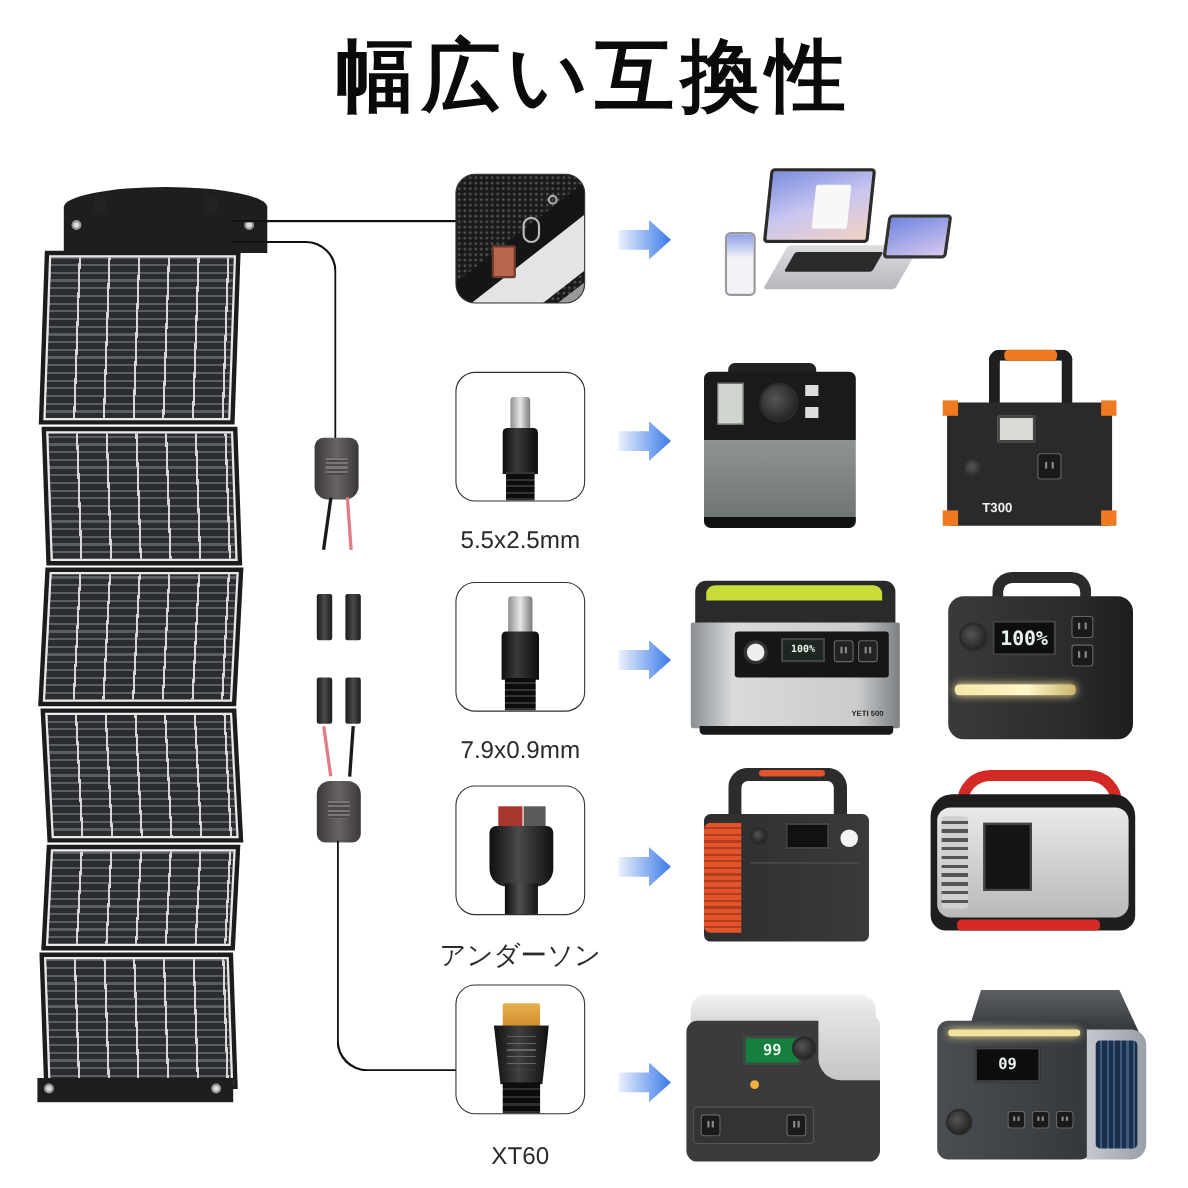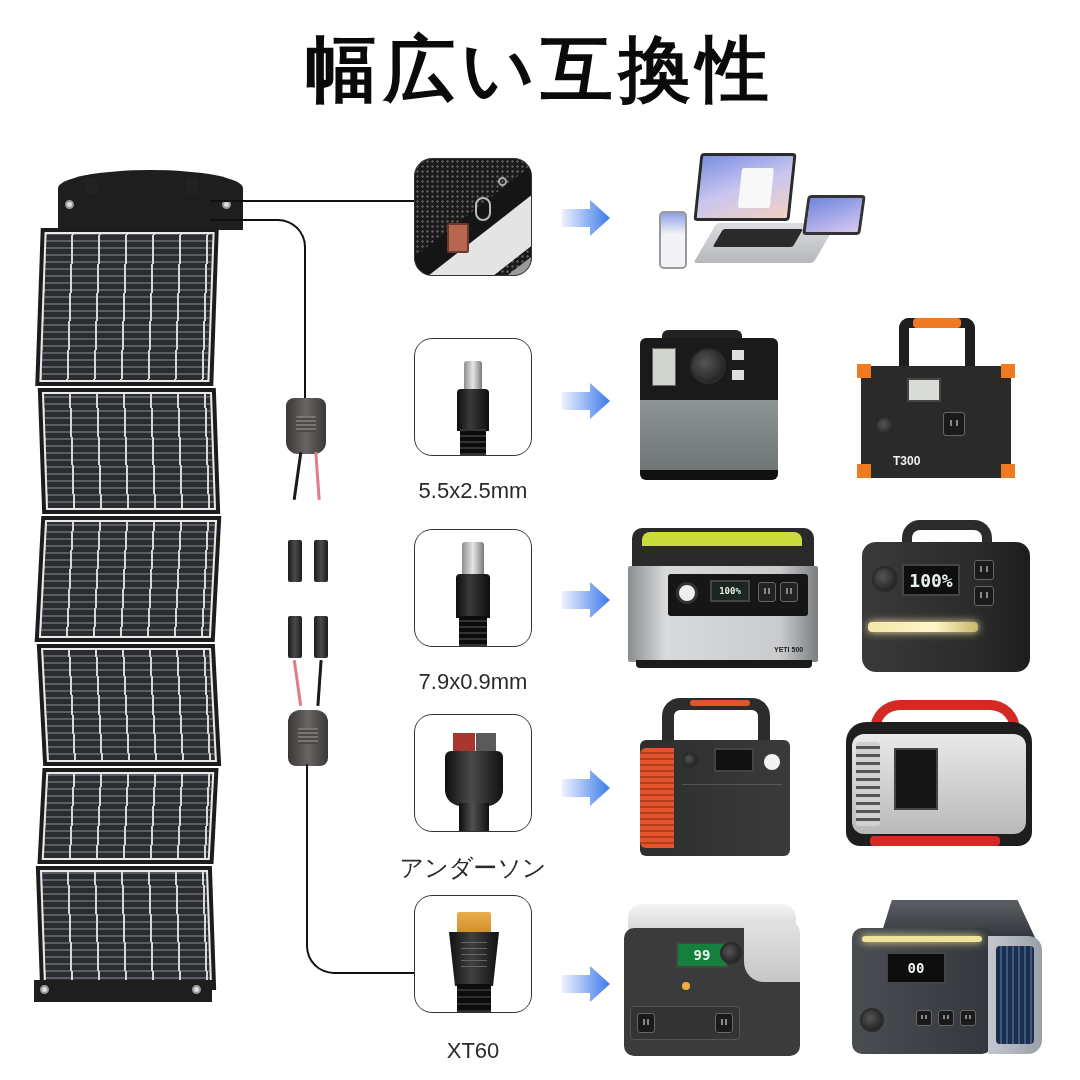--- a/index.html
+++ b/index.html
@@ -321,21 +321,21 @@
       <div class="outlet" style="left:84px; top:6px; width:18px; height:20px;"></div>
     </div>
     <div style="position:absolute; left:58px; top:54px; width:8px; height:8px; border-radius:50%; background:#f0b13c;"></div>
   </div>
 </div>
 
 <div class="device" style="left:848px; top:900px; width:196px; height:160px;">
   <div style="position:absolute; left:20px; top:0; width:170px; height:44px; background:linear-gradient(180deg,#5c5f64,#2c2f34); border-radius:18px 18px 0 0; clip-path: polygon(6% 100%,14% 0,88% 0,100% 100%);"></div>
   <div style="position:absolute; left:4px; top:28px; width:140px; height:126px; background:linear-gradient(90deg,#4a4d52,#34373c); border-radius:10px;">
     <div style="position:absolute; left:10px; top:8px; width:120px; height:6px; background:#f2e39c; border-radius:3px; box-shadow:0 0 8px #f6e7a2;"></div>
-    <div class="screen-lcd" style="left:34px; top:24px; width:60px; height:32px; background:#0d0d0d; font-size:14px;">00</div>
+    <div class="screen-lcd" style="left:34px; top:24px; width:60px; height:32px; background:#0d0d0d; font-size:14px;">09</div>
     <div class="knob" style="left:8px; top:80px; width:24px; height:24px;"></div>
     <div class="outlet" style="left:64px; top:82px; width:16px; height:16px;"></div>
     <div class="outlet" style="left:86px; top:82px; width:16px; height:16px;"></div>
     <div class="outlet" style="left:108px; top:82px; width:16px; height:16px;"></div>
   </div>
   <div style="position:absolute; left:140px; top:36px; width:54px; height:118px; background:linear-gradient(90deg,#c4c8ce,#9aa0a8); border-radius:0 14px 14px 0;">
     <div style="position:absolute; left:8px; top:10px; width:38px; height:98px; background:repeating-linear-gradient(90deg,#1c2f4a 0 4px,#3c5a82 4px 6px); border-radius:4px;"></div>
   </div>
 </div>
 

